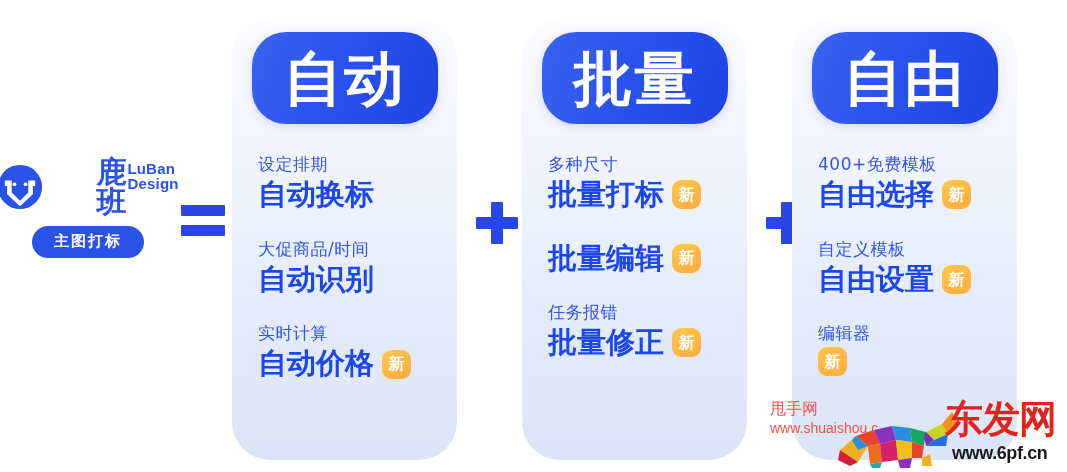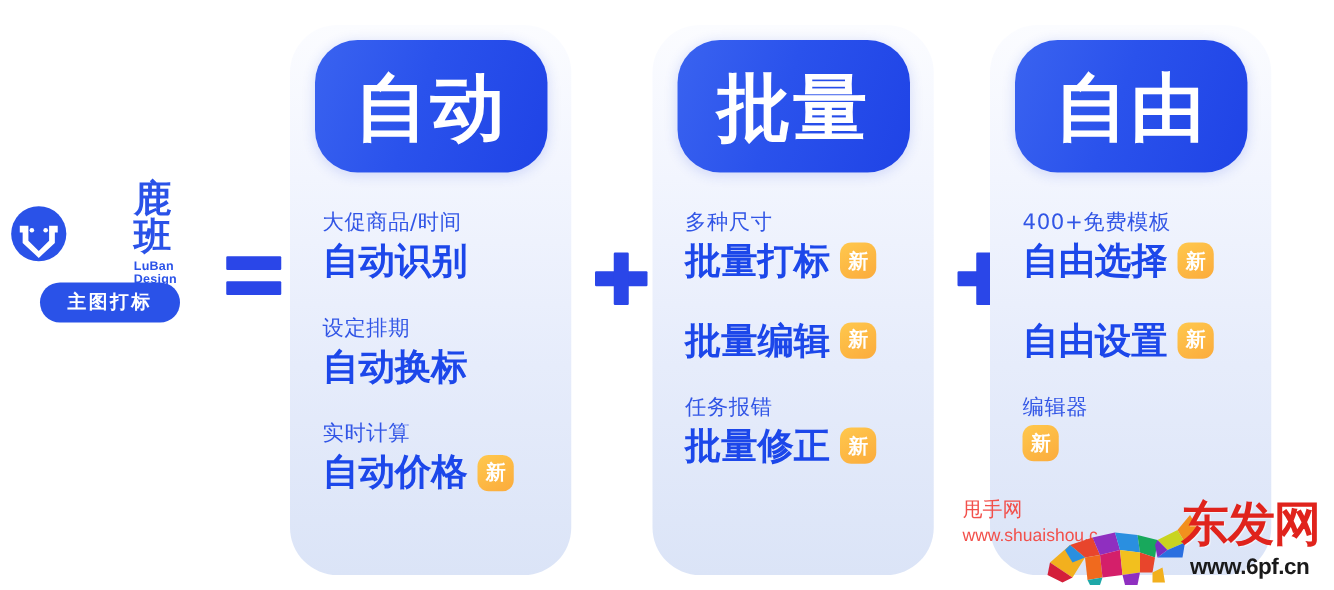--- a/index.html
+++ b/index.html
@@ -41,34 +41,34 @@
     height: 54px;
   }
   .brand-logo {
     width: 46px;
     height: 46px;
     flex: none;
     display: block;
   }
   .brand-names {
     display: flex;
-    flex-direction: column;
+    flex-direction: row;
     justify-content: space-between;
     line-height: 1;
     margin-left: 44px;
   }
   .brand-cn {
     font-size: 30px;
     font-weight: 700;
     color: #2a52e8;
     letter-spacing: 1px;
     font-family: "DejaVu Sans", "Liberation Sans", sans-serif;
   }
   .brand-en {
-    font-size: 10px;
+    font-size: 15px;
     font-weight: 700;
     color: #2a52e8;
     letter-spacing: 0.2px;
     margin-top: 4px;
   }
   .brand-pill {
     margin-top: 12px;
     background: #2a52e8;
     color: #ffffff;
     border-radius: 999px;
@@ -137,21 +137,21 @@
     display: flex;
     flex-direction: column;
     align-items: center;
   }
   .card.c1 { left: 232px; }
   .card.c2 { left: 522px; }
   .card.c3 { left: 792px; }
 
   .card-badge {
     width: 186px;
-    height: 106px;
+    height: 92px;
     margin-top: 12px;
     border-radius: 34px;
     background: linear-gradient(110deg, #3a63f0 0%, #2a52ec 45%, #1f43e6 100%);
     display: flex;
     align-items: center;
     justify-content: center;
     color: #ffffff;
     font-size: 59px;
     font-weight: 700;
     letter-spacing: 2px;
@@ -303,30 +303,30 @@
 
   <div class="operator op-plus p2">
     <span class="bar-h"></span>
     <span class="bar-v"></span>
   </div>
 
   <div class="card c1">
     <div class="card-badge">自动</div>
     <div class="features">
       <div class="feature">
+        <div class="feature-sub">设定排期</div>
+        <div class="feature-main-row">
+          <span class="feature-main">自动换标</span>
+
+        </div>
+      </div>
+      <div class="feature">
         <div class="feature-sub">大促商品/时间</div>
         <div class="feature-main-row">
           <span class="feature-main">自动识别</span>
-
-        </div>
-      </div>
-      <div class="feature">
-        <div class="feature-sub">设定排期</div>
-        <div class="feature-main-row">
-          <span class="feature-main">自动换标</span>
 
         </div>
       </div>
       <div class="feature">
         <div class="feature-sub">实时计算</div>
         <div class="feature-main-row">
           <span class="feature-main">自动价格</span>
           <span class="new-badge">新</span>
         </div>
       </div>
@@ -363,20 +363,21 @@
     <div class="card-badge">自由</div>
     <div class="features">
       <div class="feature">
         <div class="feature-sub">400+免费模板</div>
         <div class="feature-main-row">
           <span class="feature-main">自由选择</span>
           <span class="new-badge">新</span>
         </div>
       </div>
       <div class="feature">
+        <div class="feature-sub">自定义模板</div>
         <div class="feature-main-row">
           <span class="feature-main">自由设置</span>
           <span class="new-badge">新</span>
         </div>
       </div>
       <div class="feature">
         <div class="feature-sub">编辑器</div>
         <div class="feature-main-row">
           <span class="new-badge">新</span>
         </div>

